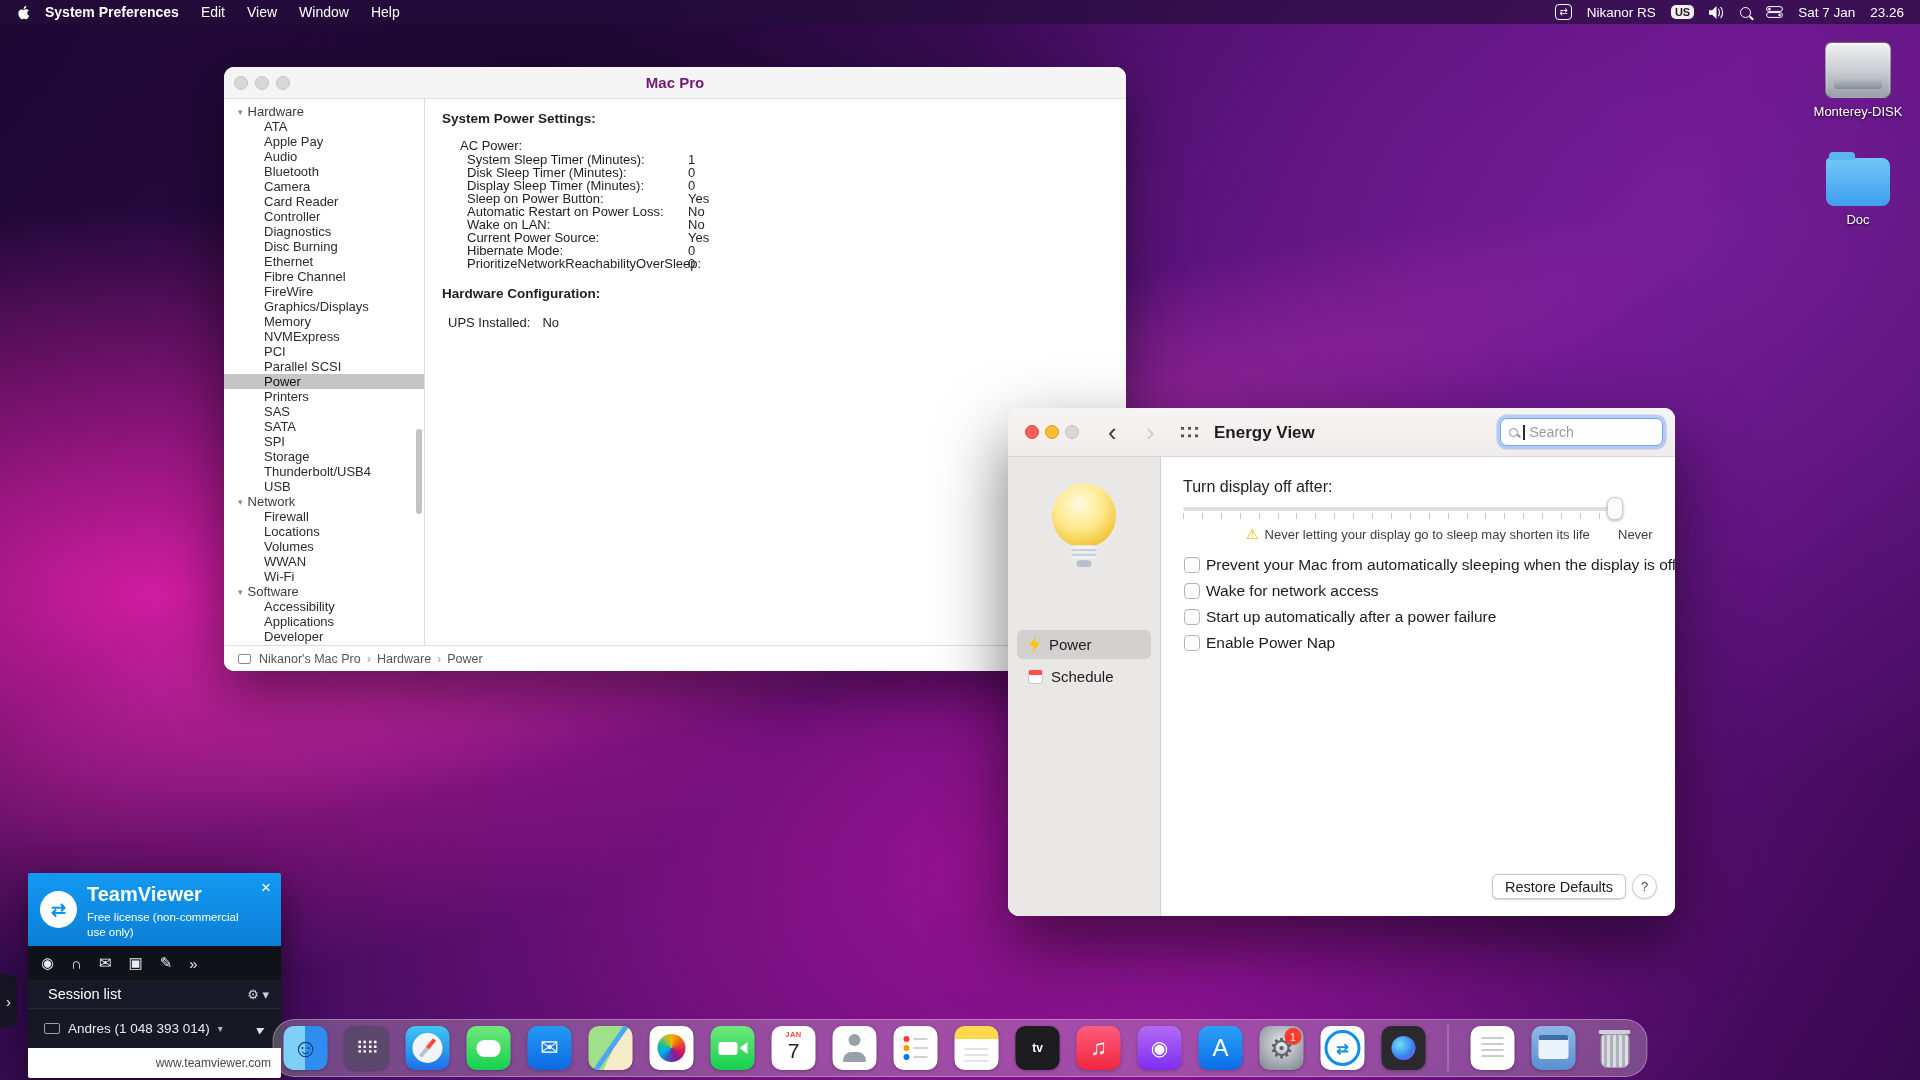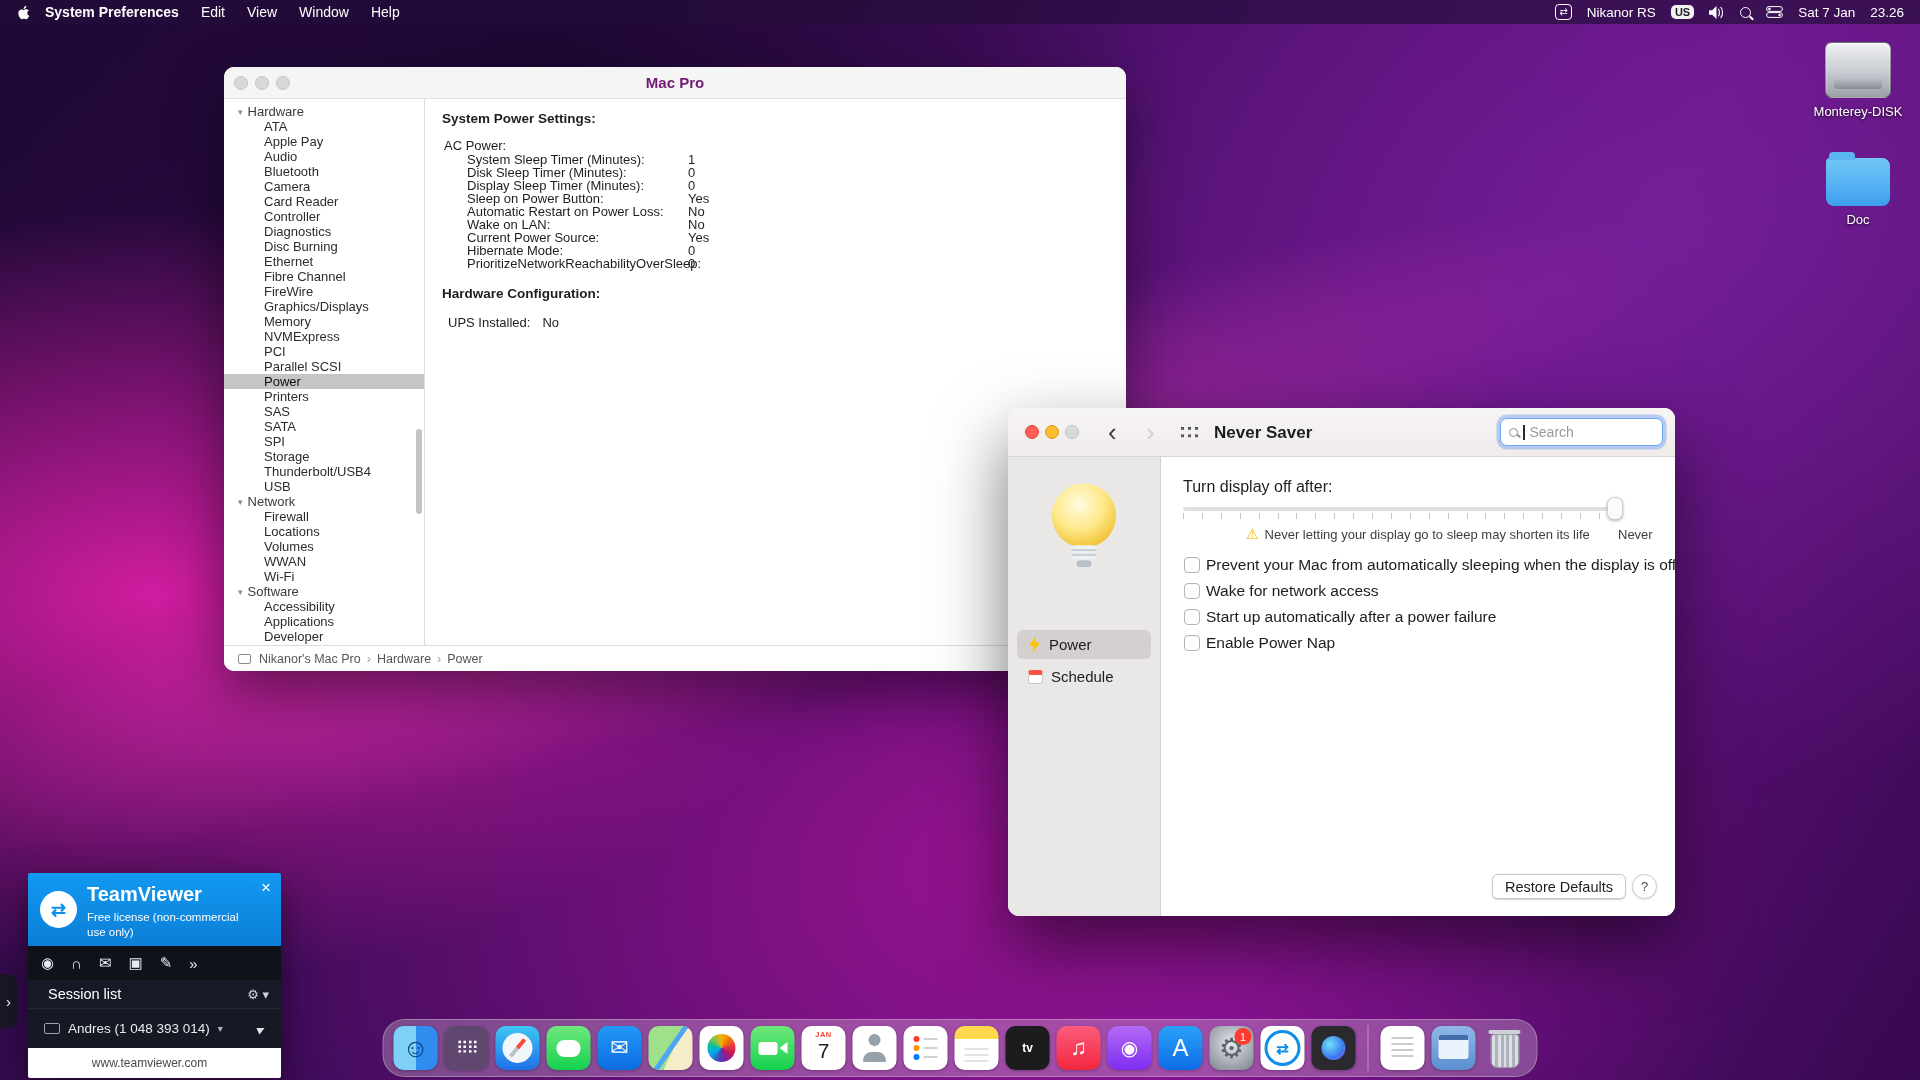--- a/index.html
+++ b/index.html
@@ -57,21 +57,21 @@
   .si-body{position:absolute;top:32px;bottom:26px;left:0;right:0;display:flex}
   .si-sidebar{width:201px;border-right:1px solid #dcdcdc;padding-top:5px;position:relative;overflow:hidden;font-size:13px;color:#2c2c2c}
   .tree-row{height:15px;display:flex;align-items:center;white-space:nowrap}
   .tree-section{padding-left:14px;gap:5px;color:#3c3c3c}
   .tree-caret{font-size:9px;color:#8a8a8a}
   .tree-item{padding-left:40px}
   .tree-item.selected{background:#c6c4c4;color:#111}
   .si-scrollthumb{position:absolute;right:2px;top:330px;width:6px;height:85px;border-radius:3px;background:#c3c3c3}
   .si-content{flex:1;padding:12px 0 0 17px;font-size:13px;color:#1e1e1e;position:relative}
   .si-h{font-weight:700;font-size:13.5px}
-  .si-group{margin-top:12px;margin-left:2px}
+  .si-group{margin-top:12px;margin-left:18px}
   .kv-row{position:relative;height:13px;line-height:13px}
   .kv-key{margin-left:25px}
   .kv-val{position:absolute;left:246px;top:0}
   .si-h2{margin-top:16px}
   .ups-row{margin-top:14px;margin-left:6px}
   .ups-row .v{margin-left:12px}
   .si-status{position:absolute;bottom:0;left:0;right:0;height:26px;background:#fff;border-top:1px solid #ddd;
     display:flex;align-items:center;gap:8px;padding-left:14px;font-size:12.5px;color:#555}
   .mini-mac{width:13px;height:10px;border:1.5px solid #8a8a8a;border-radius:2px;display:inline-block}
   .bc{display:flex;gap:6px;align-items:center}
@@ -143,28 +143,28 @@
   .tv-sub{position:absolute;left:59px;top:37px;font-size:11.5px;line-height:1.3;width:165px}
   .tv-close{position:absolute;right:10px;top:5px;font-size:17px;color:#fff}
   .tv-tools{height:34px;background:#10121a;display:flex;align-items:center;gap:17px;padding-left:13px}
   .tv-tool{color:#e8eaf0;font-size:15px}
   .tv-shead{height:29px;background:#171a26;display:flex;align-items:center;color:#fff;border-bottom:1px solid #242836}
   .tv-shead .t{margin-left:20px;font-size:14.5px}
   .tv-gear{margin-left:auto;margin-right:12px;color:#cfd2da;font-size:13px}
   .tv-session{height:39px;background:#161924;display:flex;align-items:center;color:#e8eaf0;font-size:13.5px;gap:8px;padding-left:16px}
   .mini-mon{width:16px;height:11px;border:1.5px solid #9aa2b0;border-radius:2px;flex:0 0 auto}
   .tv-cursor{margin-left:auto;margin-right:14px;color:#e0e3ea;font-size:12px;transform:rotate(-25deg)}
-  .tv-foot{height:30px;background:#fff;display:flex;align-items:center;justify-content:center;padding-right:10px;
+  .tv-foot{height:30px;background:#fff;display:flex;align-items:center;justify-content:flex-end;padding-right:10px;
     font-size:12px;color:#4a4a4a}
   .chev{font-size:10px;color:#aeb4c0}
 
   
   .dock{position:absolute;left:50%;transform:translateX(-50%);bottom:3px;height:58px;z-index:30;
     background:rgba(250,248,252,.26);border:1px solid rgba(255,255,255,.28);border-radius:22px;
-    display:flex;align-items:center;gap:7px;padding:0 10px}
+    display:flex;align-items:center;gap:17px;padding:0 10px}
   .dock-icon{width:44px;height:44px;border-radius:10px;position:relative;display:flex;align-items:center;
     justify-content:center;flex:0 0 auto;overflow:hidden;box-shadow:0 1px 3px rgba(0,0,0,.25)}
   .dock-sep{width:1px;height:46px;background:rgba(255,255,255,.4);margin:0 5px;flex:0 0 auto}
   .dock-glyph{color:#fff;font-size:20px;font-weight:700;line-height:1;position:relative;z-index:2}
   .dock-badge{position:absolute;top:2px;right:2px;min-width:17px;height:17px;border-radius:9px;background:#ff3b30;
     color:#fff;font-size:10.5px;display:flex;align-items:center;justify-content:center;padding:0 4px;z-index:3}
   .di-finder{background:linear-gradient(90deg,#7fd0f7 50%,#2f8df0 50%)}
   .di-finder::after{content:"☺";color:#12427c;font-size:26px}
   .di-launchpad{background:rgba(70,70,85,.55)}
   .di-launchpad::after{content:"⠿⠿";color:#fff;font-size:17px;letter-spacing:-2px}
@@ -441,21 +441,21 @@
 <div class="win-es">
   <div class="es-toolbar">
     <div class="es-lights">
       <span class="tl-dot dot-red"></span>
       <span class="tl-dot dot-yellow"></span>
       <span class="tl-dot dot-gray"></span>
     </div>
     <span class="es-nav nav-back">‹</span>
     <span class="es-nav nav-fwd">›</span>
     <span class="grid-dots"></span>
-    <span class="es-title">Never Saver</span>
+    <span class="es-title">Energy View</span>
     <div class="es-search">
       <span class="mag"></span>
       <span class="caret-line"></span>
       <input class="search-input" placeholder="Search" style="">
     </div>
   </div>
   <div class="es-body">
     <div class="es-sidebar">
       <svg class="bulb" width="74" height="104" viewBox="0 0 60 84">
         <defs>

